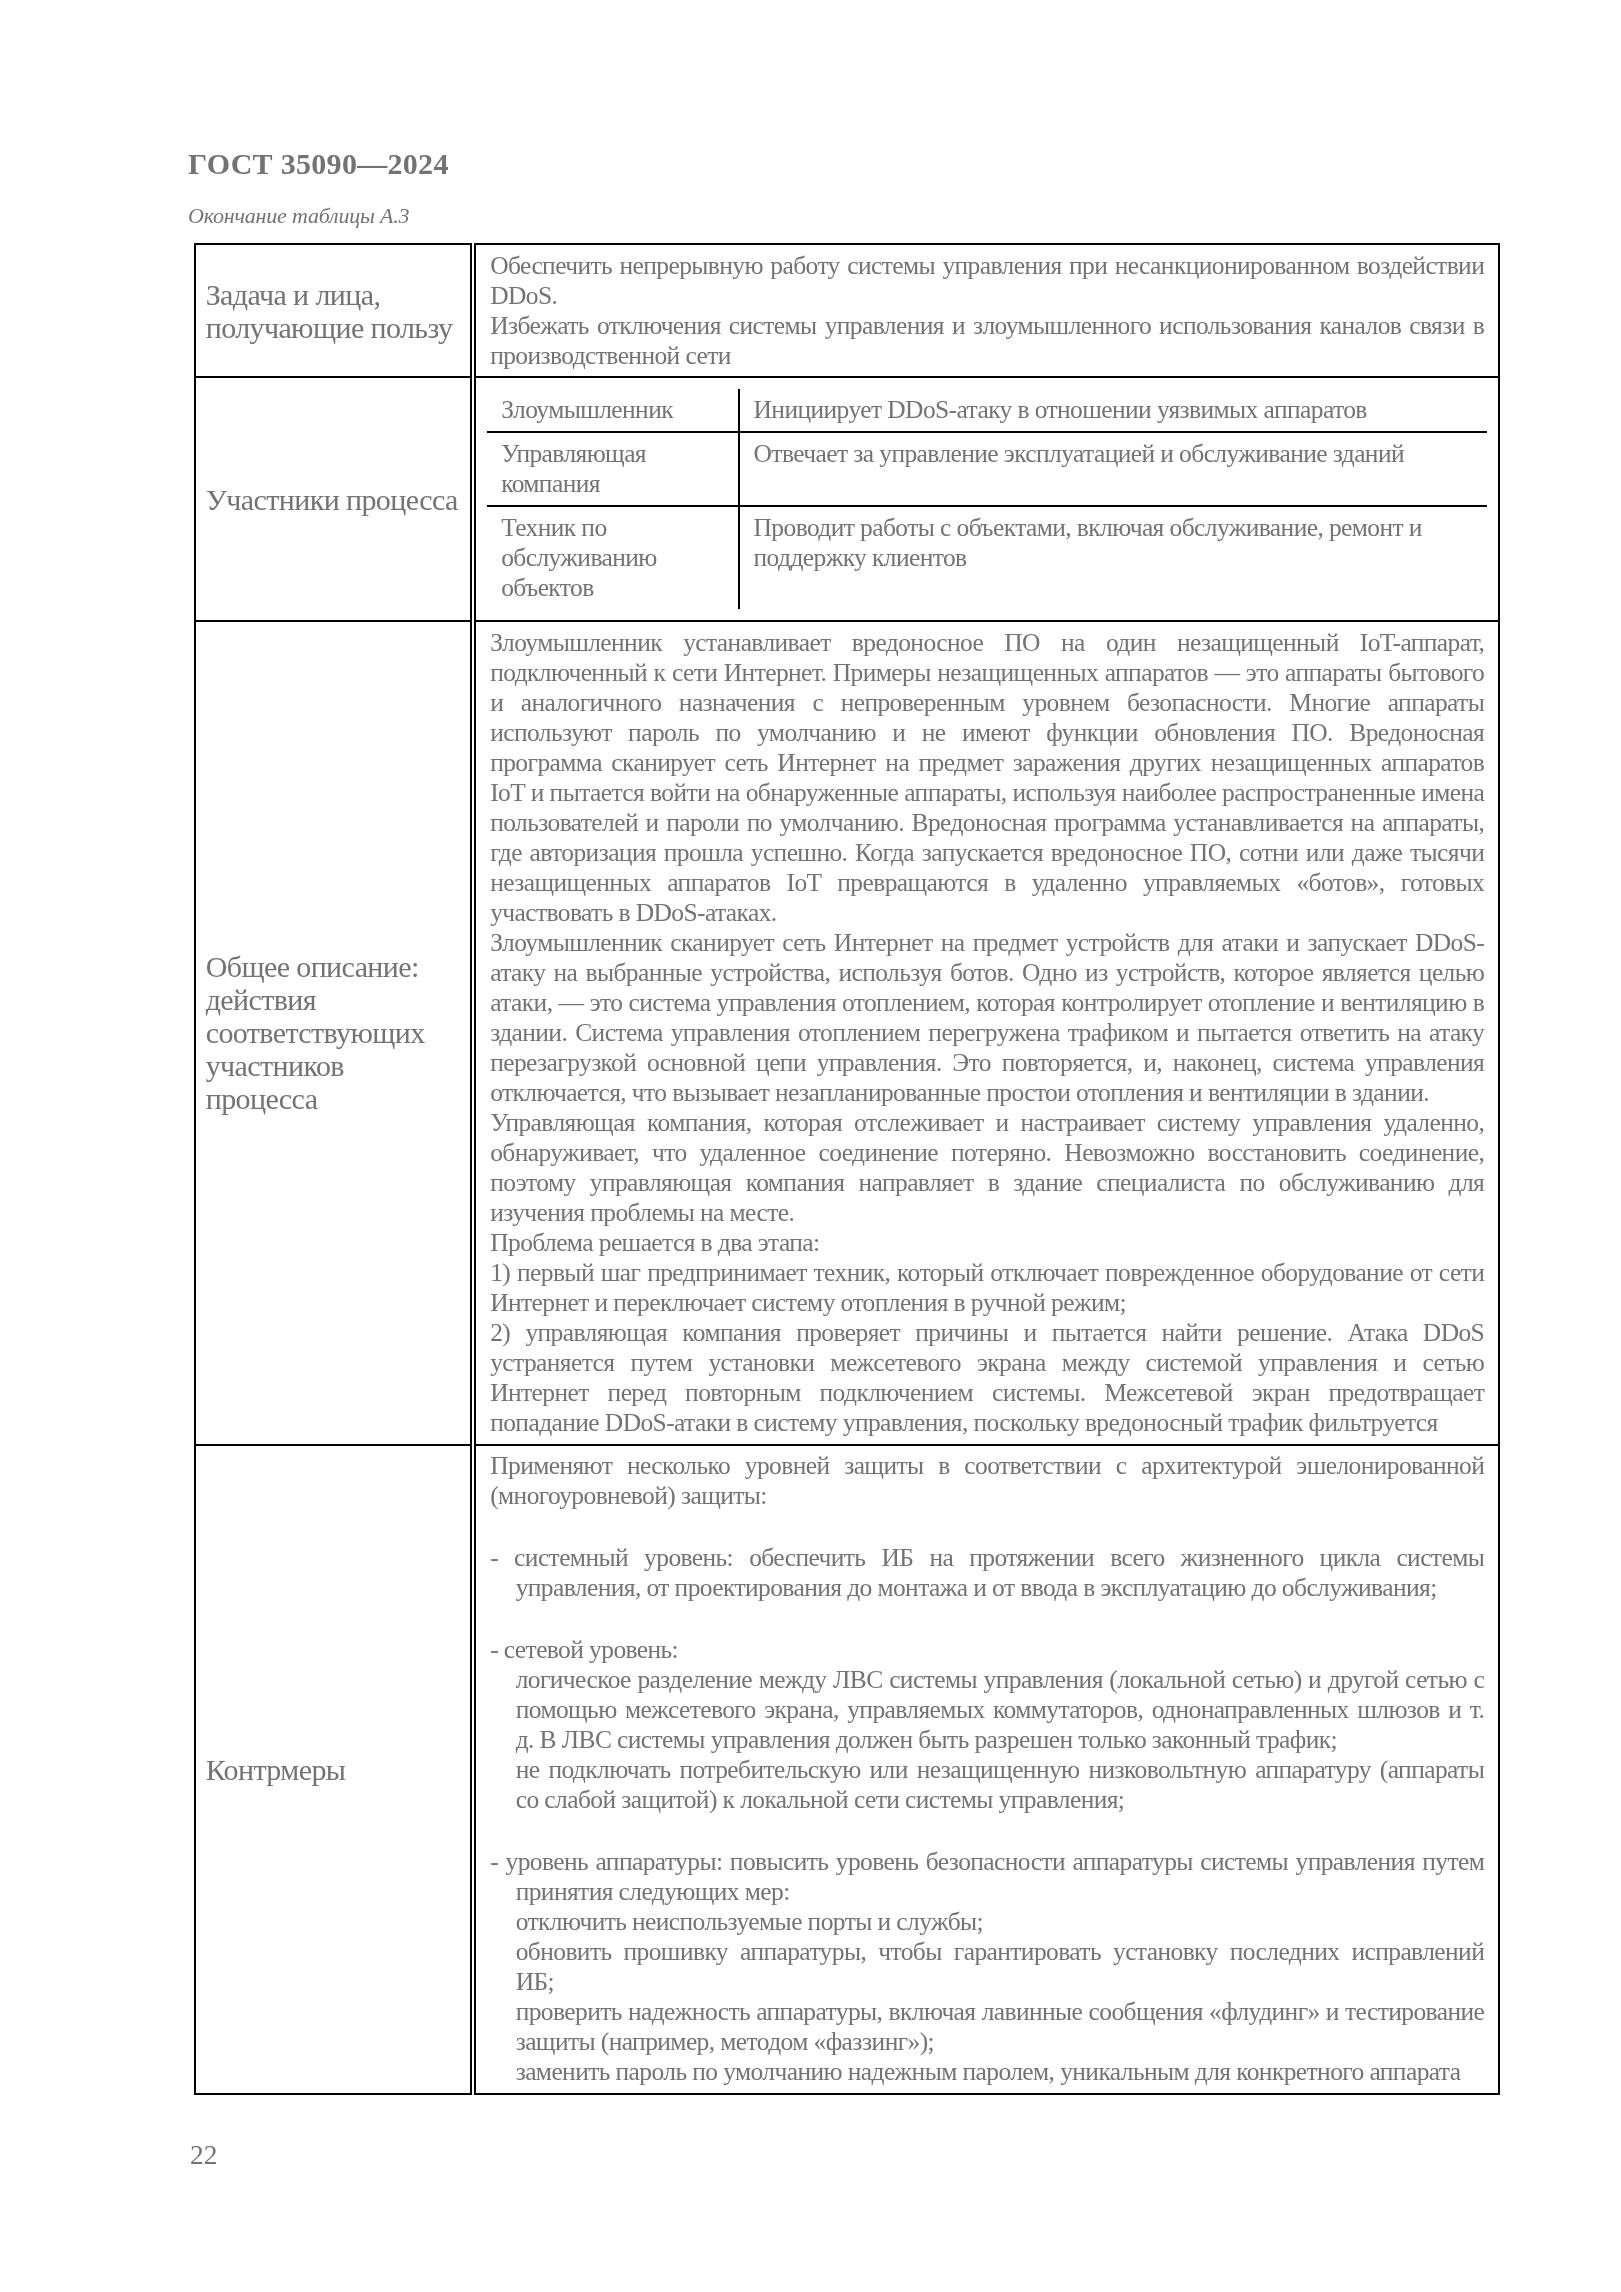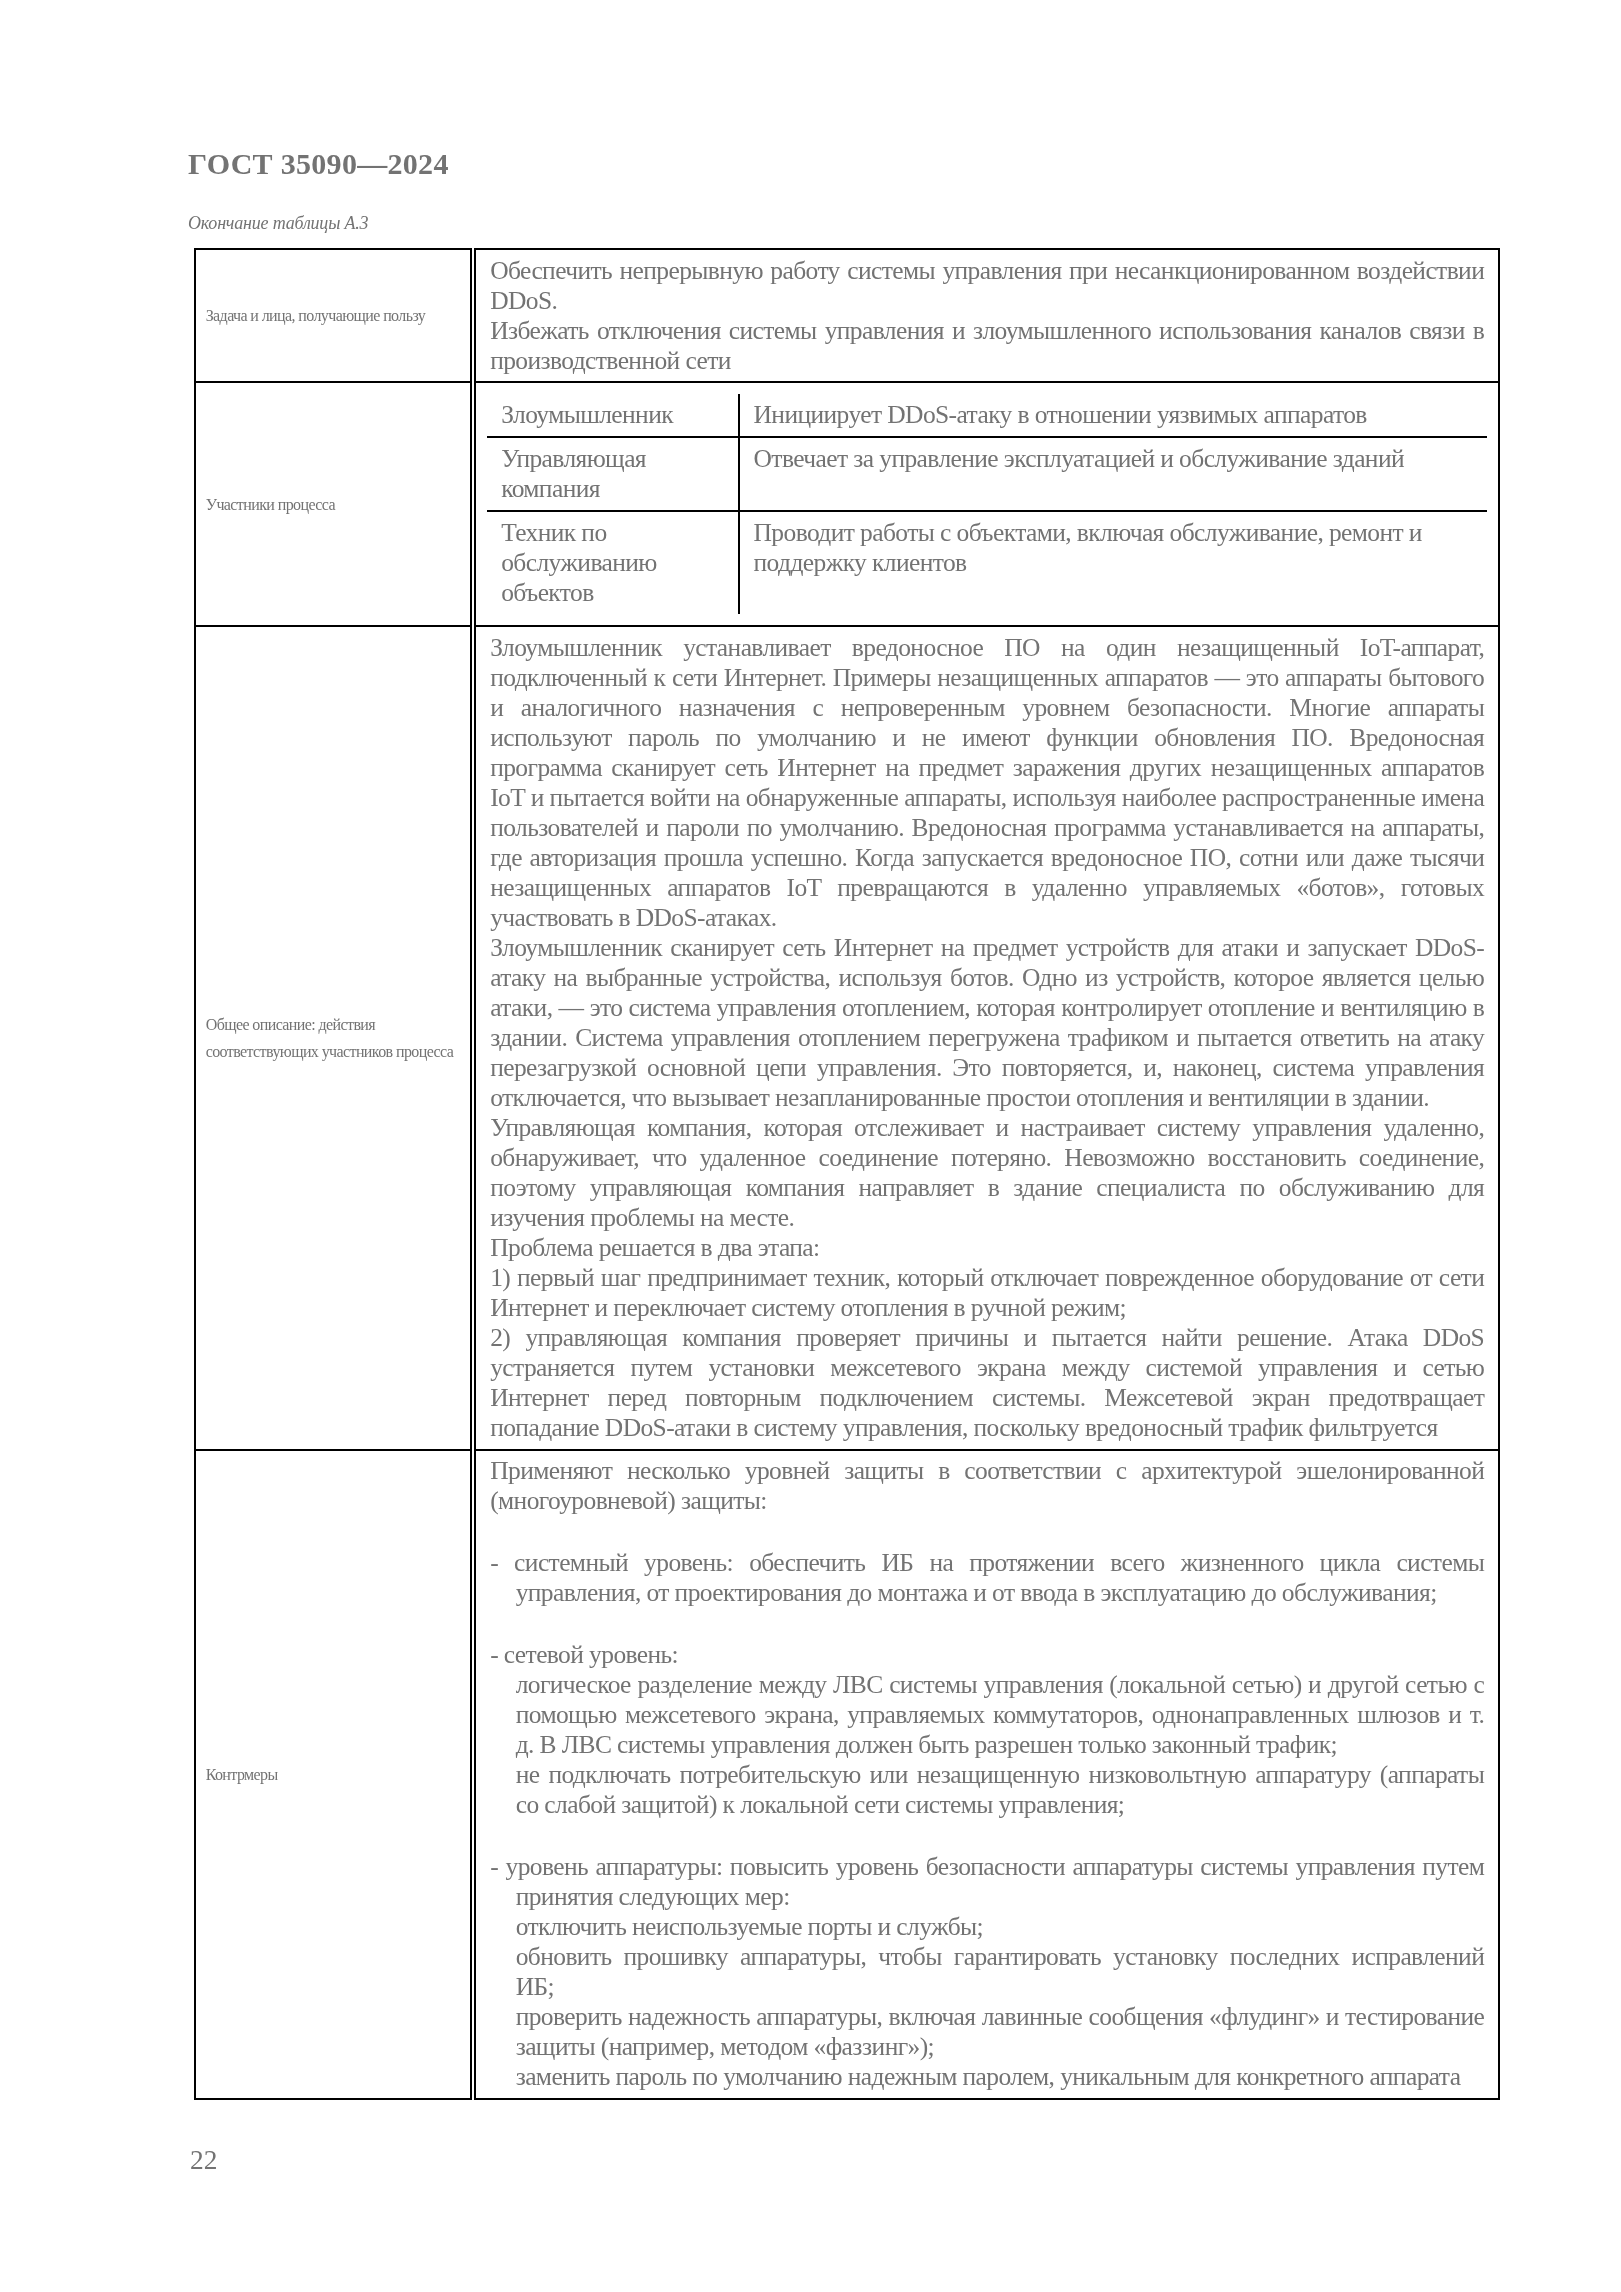--- a/index.html
+++ b/index.html
@@ -3,30 +3,30 @@
 <meta charset="utf-8">
 <style>
   html,body{margin:0;padding:0;background:#ffffff;}
   .page{
     width:1621px;height:2293px;box-sizing:border-box;background:#ffffff;
     padding:147px 122px 0 188px;
     font-family:Liberation Serif, serif;color:#737373;
     overflow:hidden;
   }
   .doc-code{font-size:30px;font-weight:bold;letter-spacing:0.3px;}
-  .table-caption{margin-top:32px;font-size:18px;font-style:italic;letter-spacing:-0.2px;}
+  .table-caption{margin-top:22px;font-size:22px;font-style:italic;letter-spacing:-0.2px;}
   .main-table{
     margin-top:13.7px;margin-left:5.9px;width:1306px;
     border-collapse:collapse;table-layout:fixed;
     border:2.9px solid #000;
   }
   .main-table td{border:2px solid #000;}
   .label-cell{
     width:255px;vertical-align:middle;padding:7.8px 9.8px;
-    font-size:16px;line-height:27px;letter-spacing:-0.6px;
+    font-size:30px;line-height:33px;letter-spacing:-0.6px;
   }
   .content-cell{
     vertical-align:top;padding:5.9px 13.7px;
     font-size:25.5px;line-height:30px;letter-spacing:-0.6px;
     border-left:6.9px double #000 !important;
   }
   .content-cell.nopad{padding:11px;}
   .para{margin:0;text-align:justify;}
   .para.dash{padding-left:25.5px;text-indent:-25.5px;margin-top:32px;}
   .para.sub{padding-left:25.5px;}

